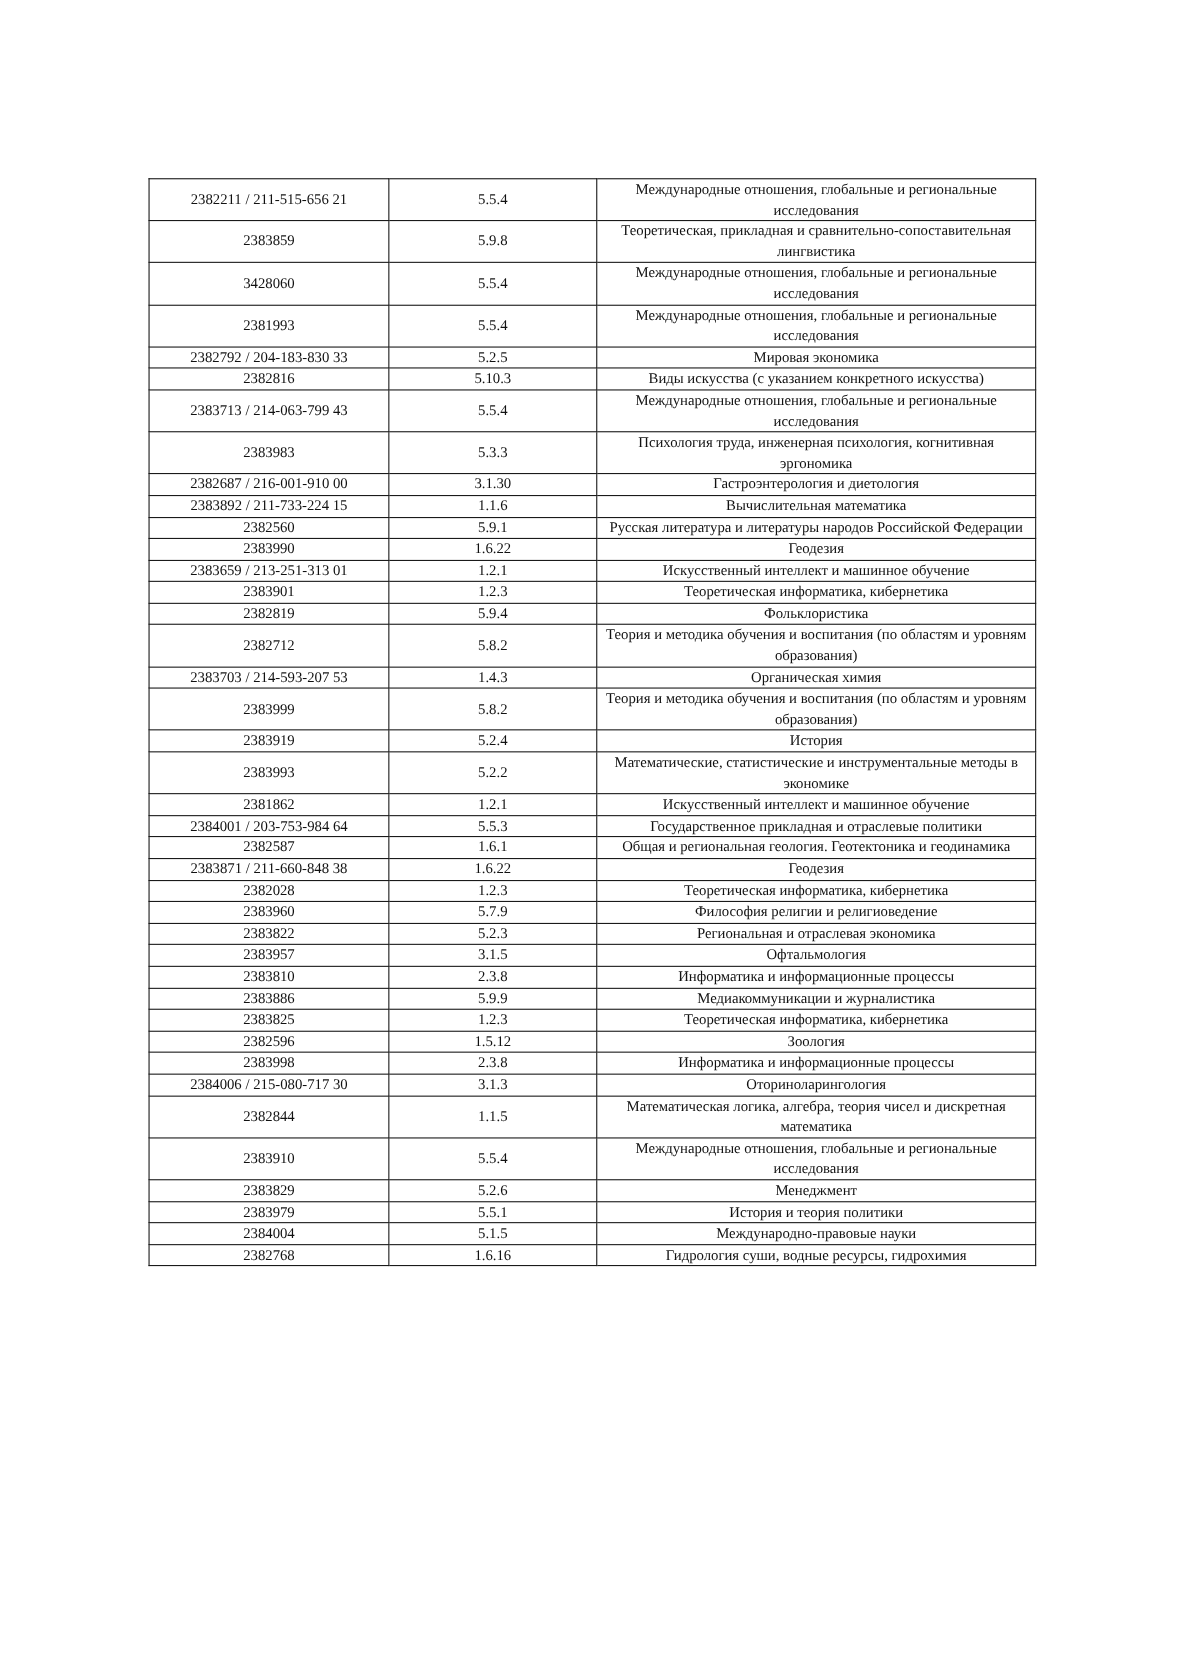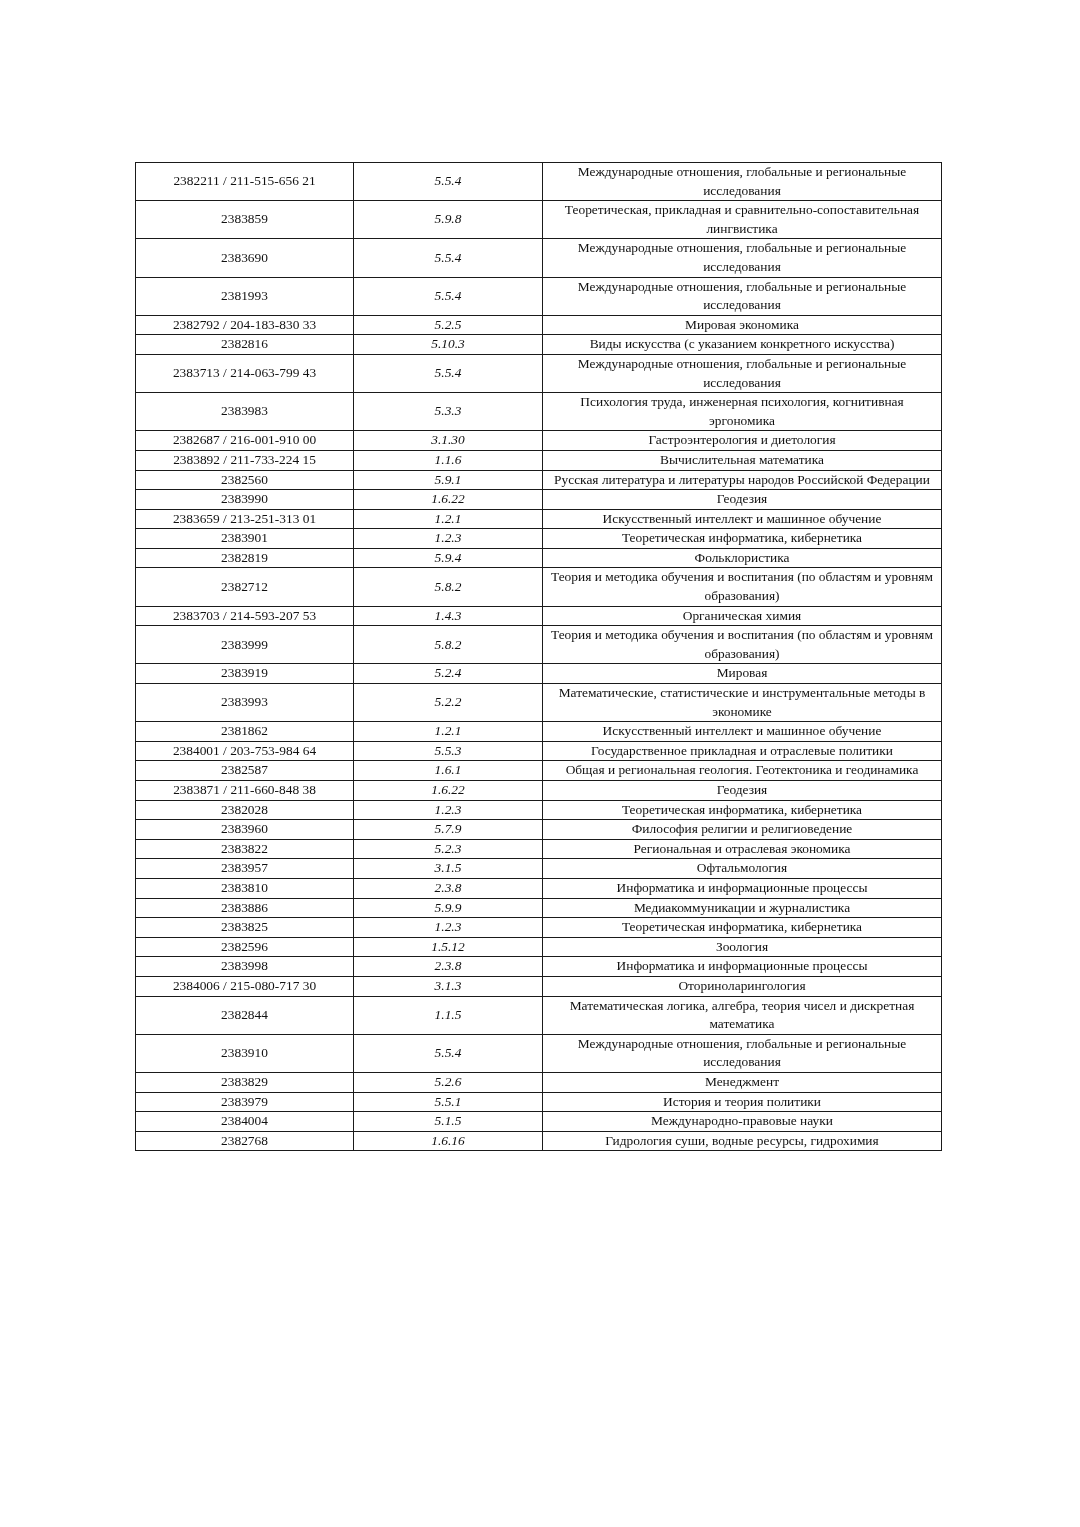--- a/index.html
+++ b/index.html
@@ -18,41 +18,41 @@
   }
   table.list td {
     border: 1px solid #1a1a1a;
     text-align: center;
     vertical-align: middle;
     padding: 0 4px;
     line-height: 18.6px;
     height: 18px;
   }
   table.list td.c1 { width: 209px; }
-  table.list td.c2 { width: 180px; font-style: italic; }
+  table.list td.c2 { width: 180px; }
   table.list td.c3 { width: 390px; }
 </style>
 </head>
 <body>
 
 <div class="page">
   <table class="list">
     <tbody id="rows">
         <tr>
           <td class="c1">2382211 / 211-515-656 21</td>
           <td class="c2">5.5.4</td>
           <td class="c3">Международные отношения, глобальные и региональные исследования</td>
         </tr>
         <tr>
           <td class="c1">2383859</td>
           <td class="c2">5.9.8</td>
           <td class="c3">Теоретическая, прикладная и сравнительно-сопоставительная лингвистика</td>
         </tr>
         <tr>
-          <td class="c1">2383690</td>
+          <td class="c1">3428060</td>
           <td class="c2">5.5.4</td>
           <td class="c3">Международные отношения, глобальные и региональные исследования</td>
         </tr>
         <tr>
           <td class="c1">2381993</td>
           <td class="c2">5.5.4</td>
           <td class="c3">Международные отношения, глобальные и региональные исследования</td>
         </tr>
         <tr>
           <td class="c1">2382792 / 204-183-830 33</td>
@@ -120,21 +120,21 @@
           <td class="c3">Органическая химия</td>
         </tr>
         <tr>
           <td class="c1">2383999</td>
           <td class="c2">5.8.2</td>
           <td class="c3">Теория и методика обучения и воспитания (по областям и уровням образования)</td>
         </tr>
         <tr>
           <td class="c1">2383919</td>
           <td class="c2">5.2.4</td>
-          <td class="c3">Мировая</td>
+          <td class="c3">История</td>
         </tr>
         <tr>
           <td class="c1">2383993</td>
           <td class="c2">5.2.2</td>
           <td class="c3">Математические, статистические и инструментальные методы в экономике</td>
         </tr>
         <tr>
           <td class="c1">2381862</td>
           <td class="c2">1.2.1</td>
           <td class="c3">Искусственный интеллект и машинное обучение</td>

